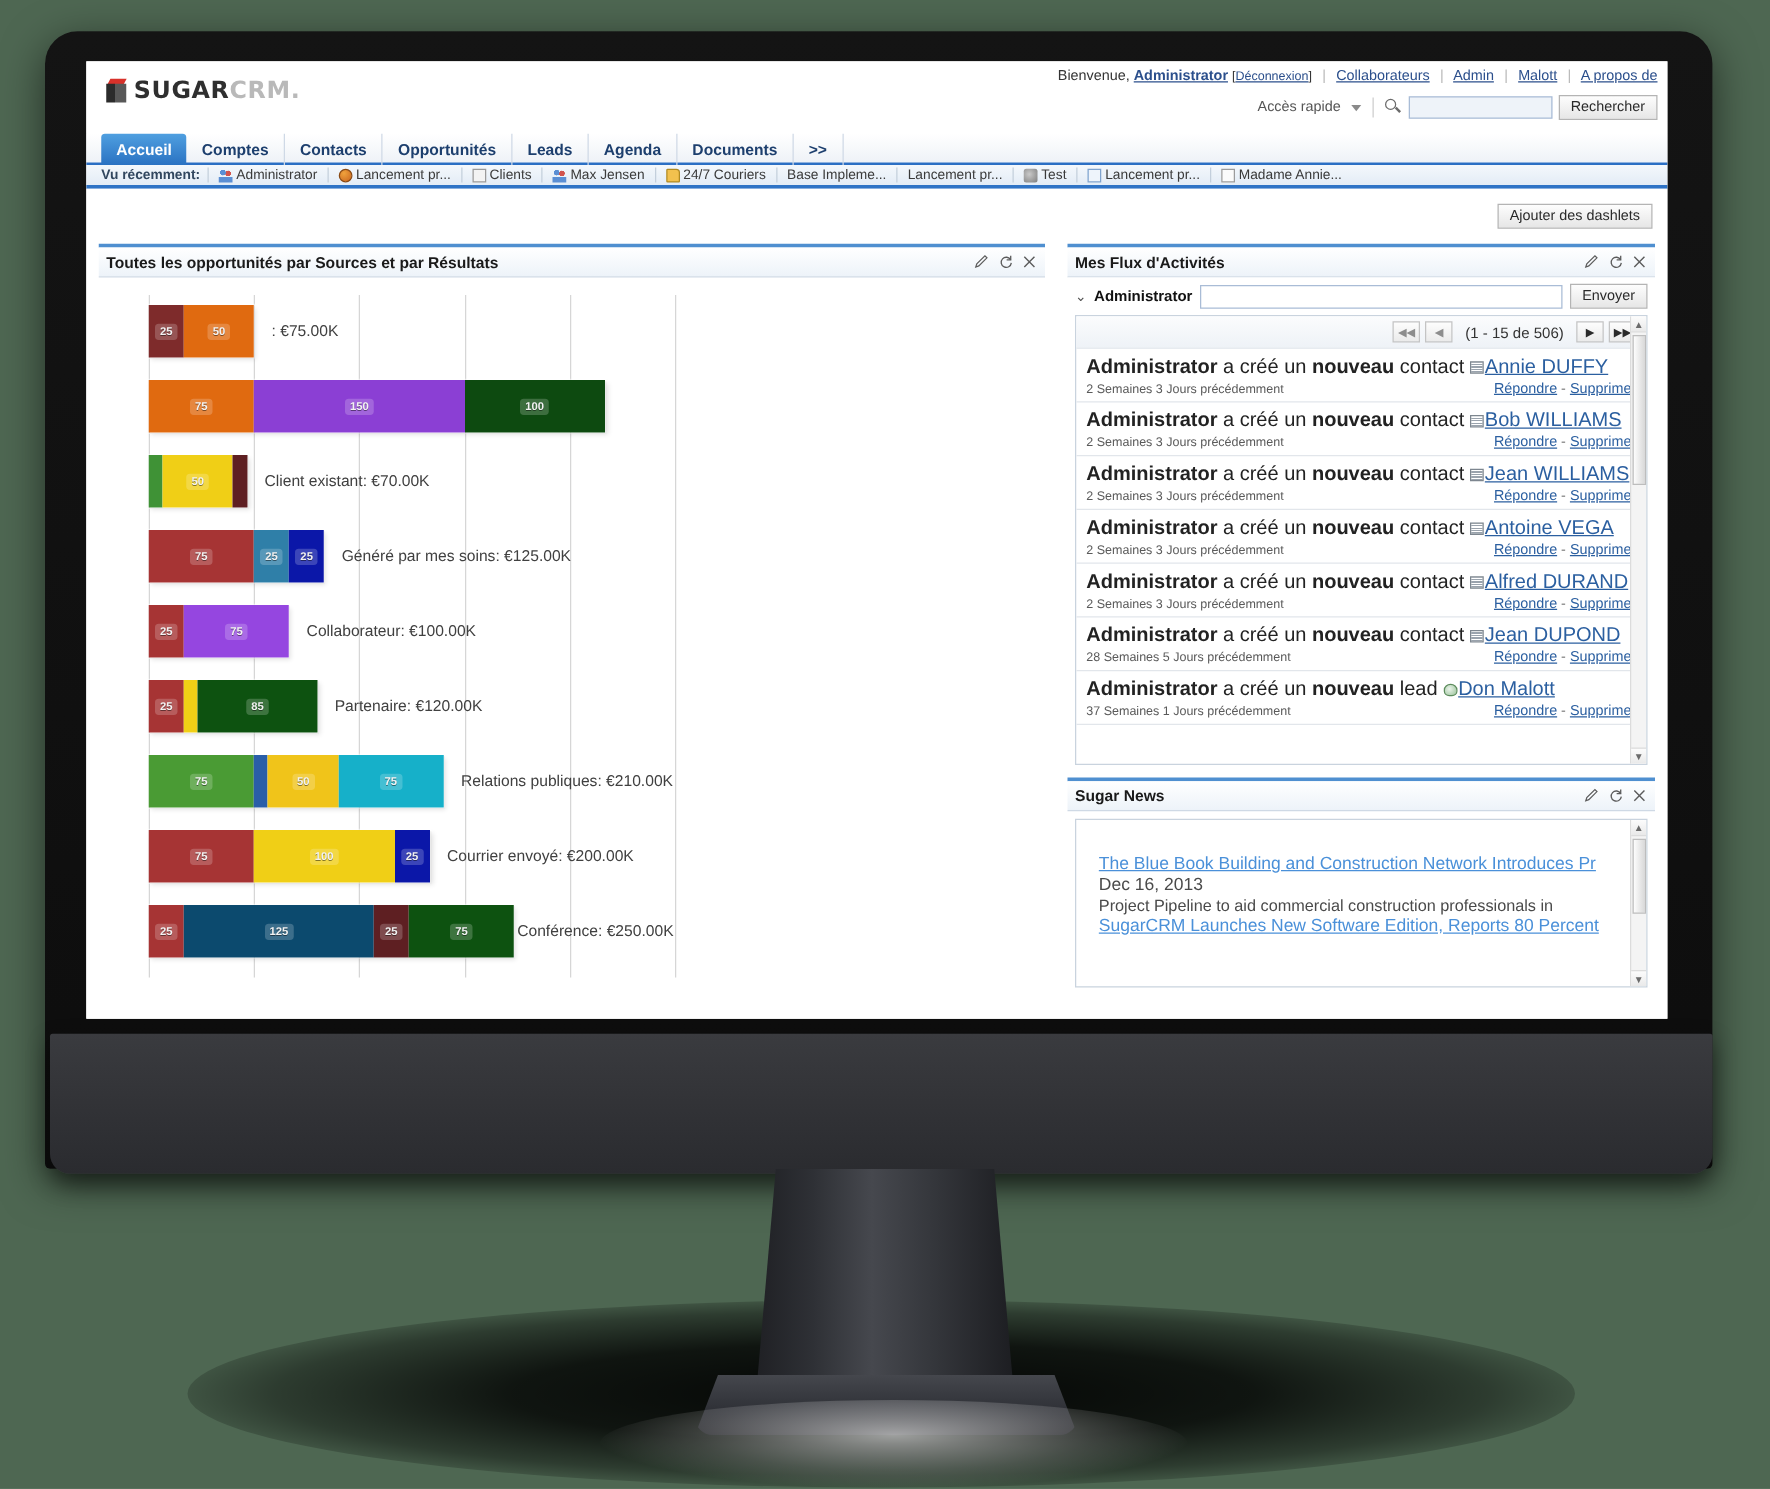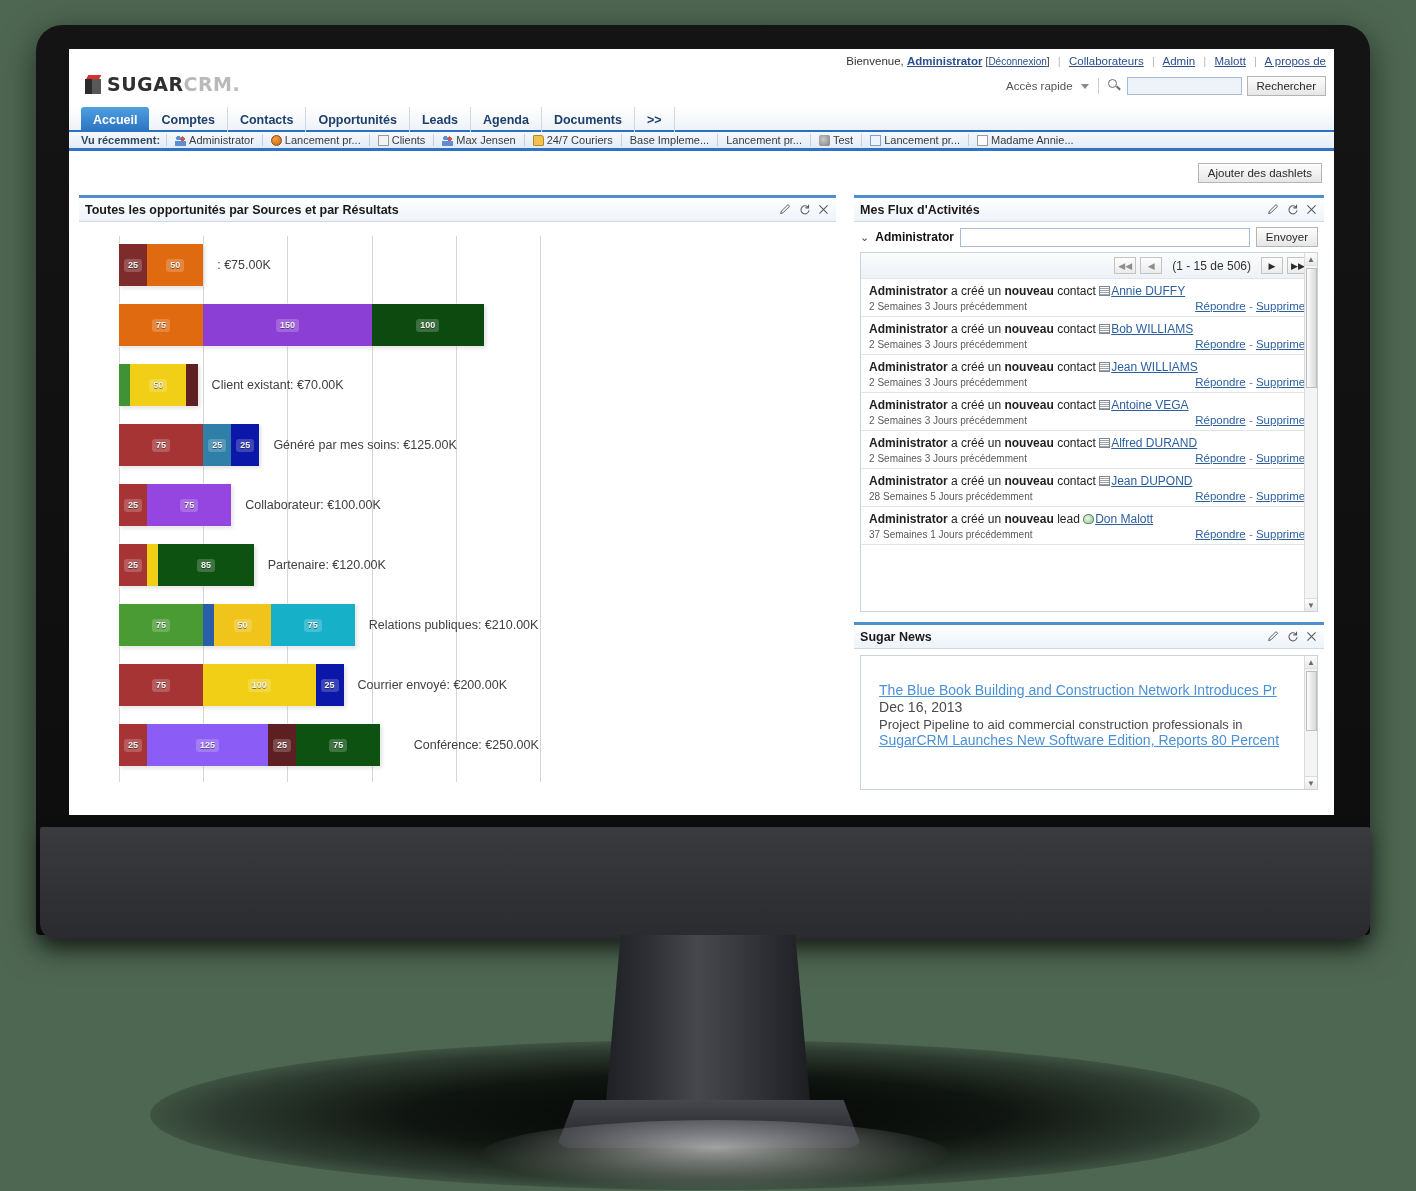--- a/index.html
+++ b/index.html
@@ -61,21 +61,21 @@
   
   .screen {
     position: absolute; left: 69px; top: 49px;
     width: 1265px; height: 766px;
     background: #ffffff;
     overflow: hidden;
   }
 
   
   .sugar-top { position: relative; height: 58px; background:#fff; }
-  .logo { position: absolute; left: 16px; top: 24px; display:flex; align-items:center; }
+  .logo { position: absolute; left: 16px; top: 12px; display:flex; align-items:center; }
   .logo .cube { width: 17px; height: 19px; margin-right: 5px; position: relative; }
   .logo .cube .top { position:absolute; left:2px; top:0; width:13px; height:5px; background:#d8312a; transform: skewX(-28deg); }
   .logo .cube .lft { position:absolute; left:0; top:4px; width:7px; height:15px; background:#2b2b2b; }
   .logo .cube .rgt { position:absolute; left:7px; top:4px; width:9px; height:15px; background:#585858; }
   .logo .word1 { font-size: 19px; font-weight: bold; letter-spacing:.5px; color:#2f2f2f; font-family:"DejaVu Sans", sans-serif; }
   .logo .word2 { font-size: 19px; font-weight: bold; letter-spacing:.5px; color:#b9b9b9; font-family:"DejaVu Sans", sans-serif; }
 
   .hdr-right { position:absolute; right: 8px; top: 6px; text-align:right; font-size:11.5px; color:#333; }
   .hdr-line1 { white-space: nowrap; }
   .hdr-line1 a, .hdr-line2 a { color:#2b4f8c; text-decoration: underline; }
@@ -175,21 +175,21 @@
   .feed-compose input { flex:1; height: 19px; border:1px solid #a9bcd6; background:#fff; }
   .feed-box { border:1px solid #c9d3de; margin: 0 6px 6px 6px; position:relative; }
   .feed-pager {
     height: 26px; display:flex; align-items:center; justify-content:flex-end; gap:4px;
     background: linear-gradient(180deg,#fbfcfd,#eef2f7); border-bottom:1px solid #dfe5ec; padding-right: 8px;
   }
   .pg-btn { width: 22px; height: 17px; border:1px solid #c4c4c4; background: linear-gradient(180deg,#fdfdfd,#ebebeb); display:flex;align-items:center;justify-content:center; font-size:9px; color:#8d8d8d; }
   .pg-btn.on { color:#2a2a2a; }
   .pg-count { font-size: 12px; color:#333; margin: 0 6px; text-align: center; }
   .feed-item { border-bottom:1px solid #e2e6eb; padding: 5px 8px 4px 8px; }
-  .feed-line1 { font-size: 12px; color:#222; line-height: 1.25; }
+  .feed-line1 { font-size: 16px; color:#222; line-height: 1.25; }
   .feed-line1 b { font-weight: bold; }
   .feed-line1 a { color:#2b5fa0; text-decoration: underline; }
   .feed-ic { display:inline-block; width:11px; height:10px; vertical-align:-1px; margin-right:1px;
              background: repeating-linear-gradient(180deg,#fff 0 1px,#9aa3ad 1px 2px); border:1px solid #7d868f; }
   .feed-ic.lead { background: radial-gradient(circle at 40% 40%, #eaf3ea, #9cc49c); border:1px solid #5d8c5d; border-radius:50% 50% 40% 40%; }
   .feed-line2 { display:flex; align-items:baseline; justify-content:space-between; margin-top:1px; }
   .feed-time { font-size: 10px; color:#5a5a5a; }
   .feed-actions { font-size: 11.5px; color:#777; }
   .feed-actions a { color:#2b5fa0; text-decoration: underline; }
 
@@ -446,21 +446,21 @@
                       <span>25</span>
                     </div>
                   </div>
                   <div class="bar-label" style="left: 278.6px;">Courrier envoyé: €200.00K</div>
                 </div>
                 <div class="bar-row">
                   <div class="bar" style="left: 40px;">
                     <div class="seg" style="width: 28.075px; background: rgb(166, 52, 52);">
                       <span>25</span>
                     </div>
-                    <div class="seg" style="width: 121px; background: #8b5cf6;">
+                    <div class="seg" style="width: 152px; background: #0c4a6e;">
                       <span>125</span>
                     </div>
                     <div class="seg" style="width: 28.075px; background: rgb(94, 31, 34);">
                       <span>25</span>
                     </div>
                     <div class="seg" style="width: 84.225px; background: rgb(13, 82, 16);">
                       <span>75</span>
                     </div>
                   </div>
                   <div class="bar-label" style="left: 334.75px;">Conférence: €250.00K</div>

